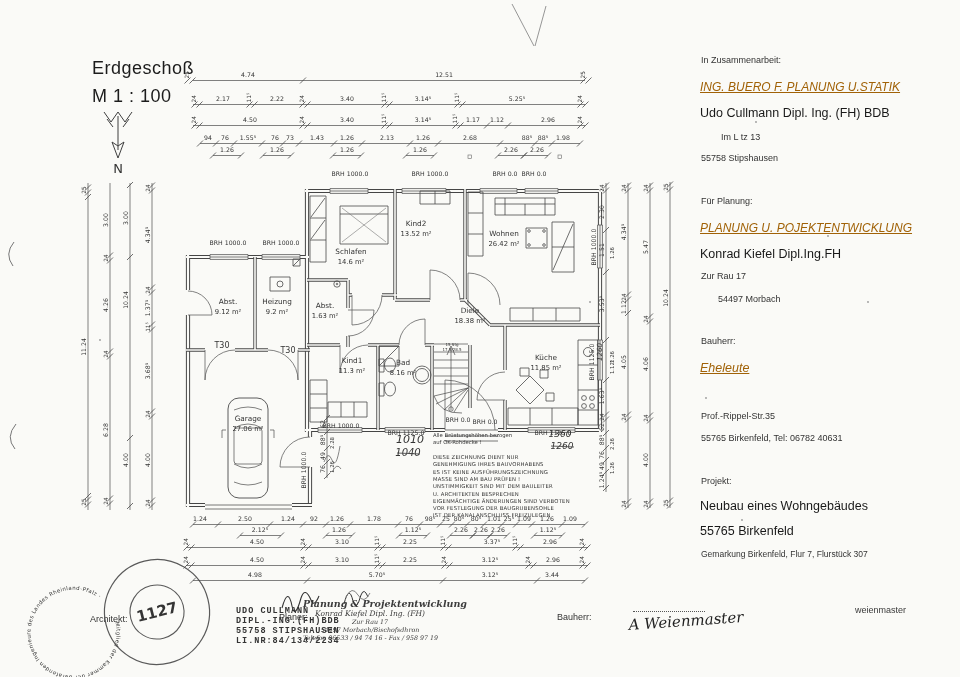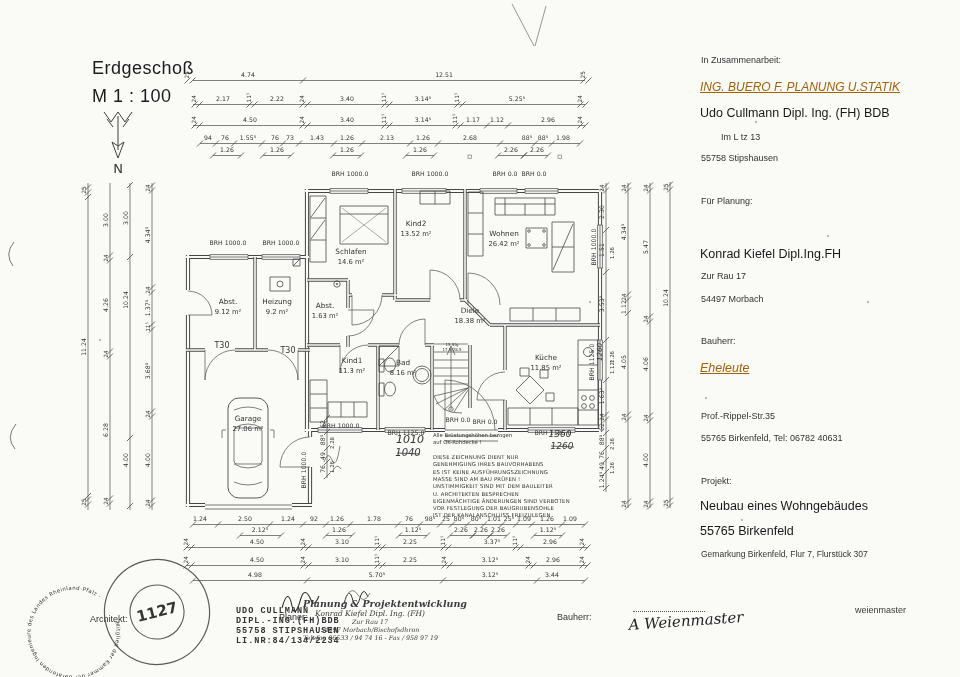--- a/index.html
+++ b/index.html
@@ -32,23 +32,24 @@
   <div class="abs title-line" style="left:92px;top:58px;">Erdgeschoß</div>
   <div class="abs title-line" style="left:92px;top:86px;">M 1 : 100</div>
 
   <div class="abs rp-small" style="left:701px;top:55px;">In Zusammenarbeit:</div>
   <div class="abs rp-firm" style="left:700px;top:80px;">ING. BUERO F. PLANUNG U.STATIK</div>
   <div class="abs rp-name" style="left:700px;top:106px;">Udo Cullmann Dipl. Ing. (FH) BDB</div>
   <div class="abs rp-small" style="left:701px;top:132px;padding-left:20px;">Im L tz 13</div>
   <div class="abs rp-small" style="left:701px;top:153px;">55758 Stipshausen</div>
 
   <div class="abs rp-small" style="left:701px;top:196px;">Für Planung:</div>
+  <div class="abs rp-firm" style="left:700px;top:221px;">PLANUNG U. POJEKTENTWICKLUNG</div>
   <div class="abs rp-name" style="left:700px;top:247px;">Konrad Kiefel Dipl.Ing.FH</div>
   <div class="abs rp-small" style="left:701px;top:271px;">Zur Rau 17</div>
-  <div class="abs rp-small" style="left:701px;top:294px;">54497 Morbach</div>
+  <div class="abs rp-small" style="left:718px;top:294px;">54497 Morbach</div>
 
   <div class="abs rp-small" style="left:701px;top:336px;">Bauherr:</div>
   <div class="abs rp-firm" style="left:700px;top:361px;font-size:12.5px;">Eheleute</div>
   <div class="abs rp-small" style="left:701px;top:411px;">Prof.-Rippel-Str.35</div>
   <div class="abs rp-small" style="left:701px;top:433px;">55765 Birkenfeld, Tel: 06782 40631</div>
 
   <div class="abs rp-small" style="left:701px;top:476px;">Projekt:</div>
   <div class="abs rp-name" style="left:700px;top:499px;">Neubau eines Wohngebäudes</div>
   <div class="abs rp-name" style="left:700px;top:524px;">55765 Birkenfeld</div>
   <div class="abs rp-small" style="left:701px;top:549px;font-size:8.5px;">Gemarkung Birkenfeld, Flur 7, Flurstück 307</div>

